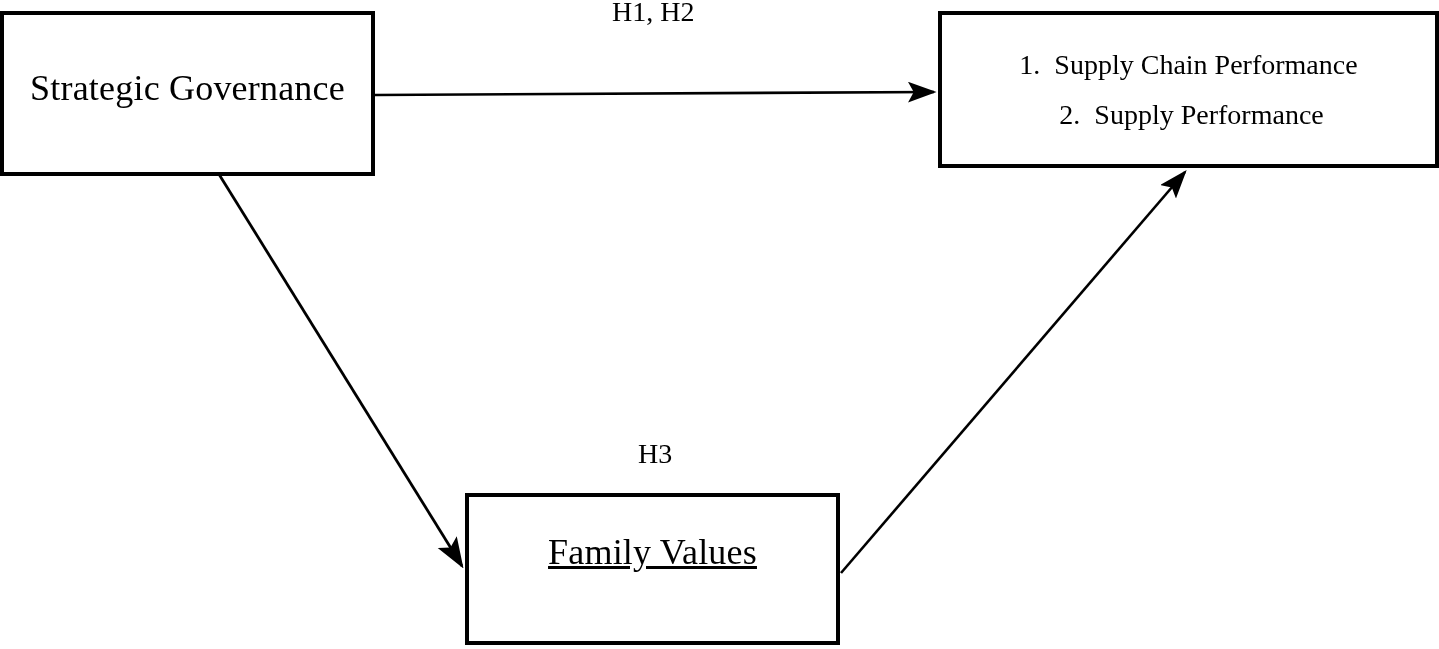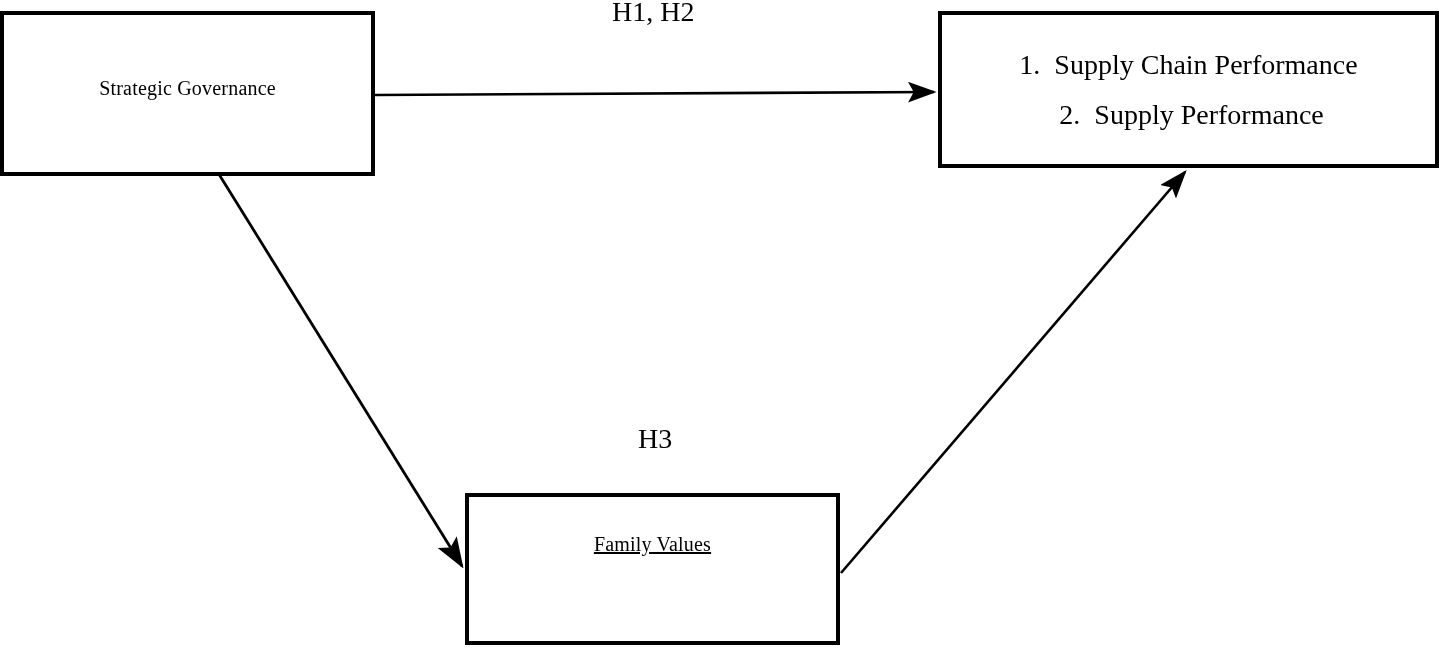--- a/index.html
+++ b/index.html
@@ -23,21 +23,21 @@
     box-sizing: border-box;
     border: 4px solid #000000;
     background: #ffffff;
     display: flex;
     flex-direction: column;
     align-items: center;
     justify-content: center;
     z-index: 2;
   }
   .node-label {
-    font-size: 20px;
+    font-size: 36px;
     line-height: 1.0;
     white-space: nowrap;
     color: #000000;
     letter-spacing: 0.2px;
   }
   #box-strategic-governance {
     left: 0px;
     top: 11px;
     width: 375px;
     height: 165px;
@@ -90,21 +90,21 @@
     white-space: nowrap;
     color: #000000;
     z-index: 3;
   }
   #label-h1-h2 {
     left: 612px;
     top: -2px;
   }
   #label-h3 {
     left: 638px;
-    top: 425px;
+    top: 440px;
   }
   #edges {
     position: absolute;
     left: 0;
     top: 0;
     width: 1439px;
     height: 649px;
     z-index: 1;
   }
 </style>

